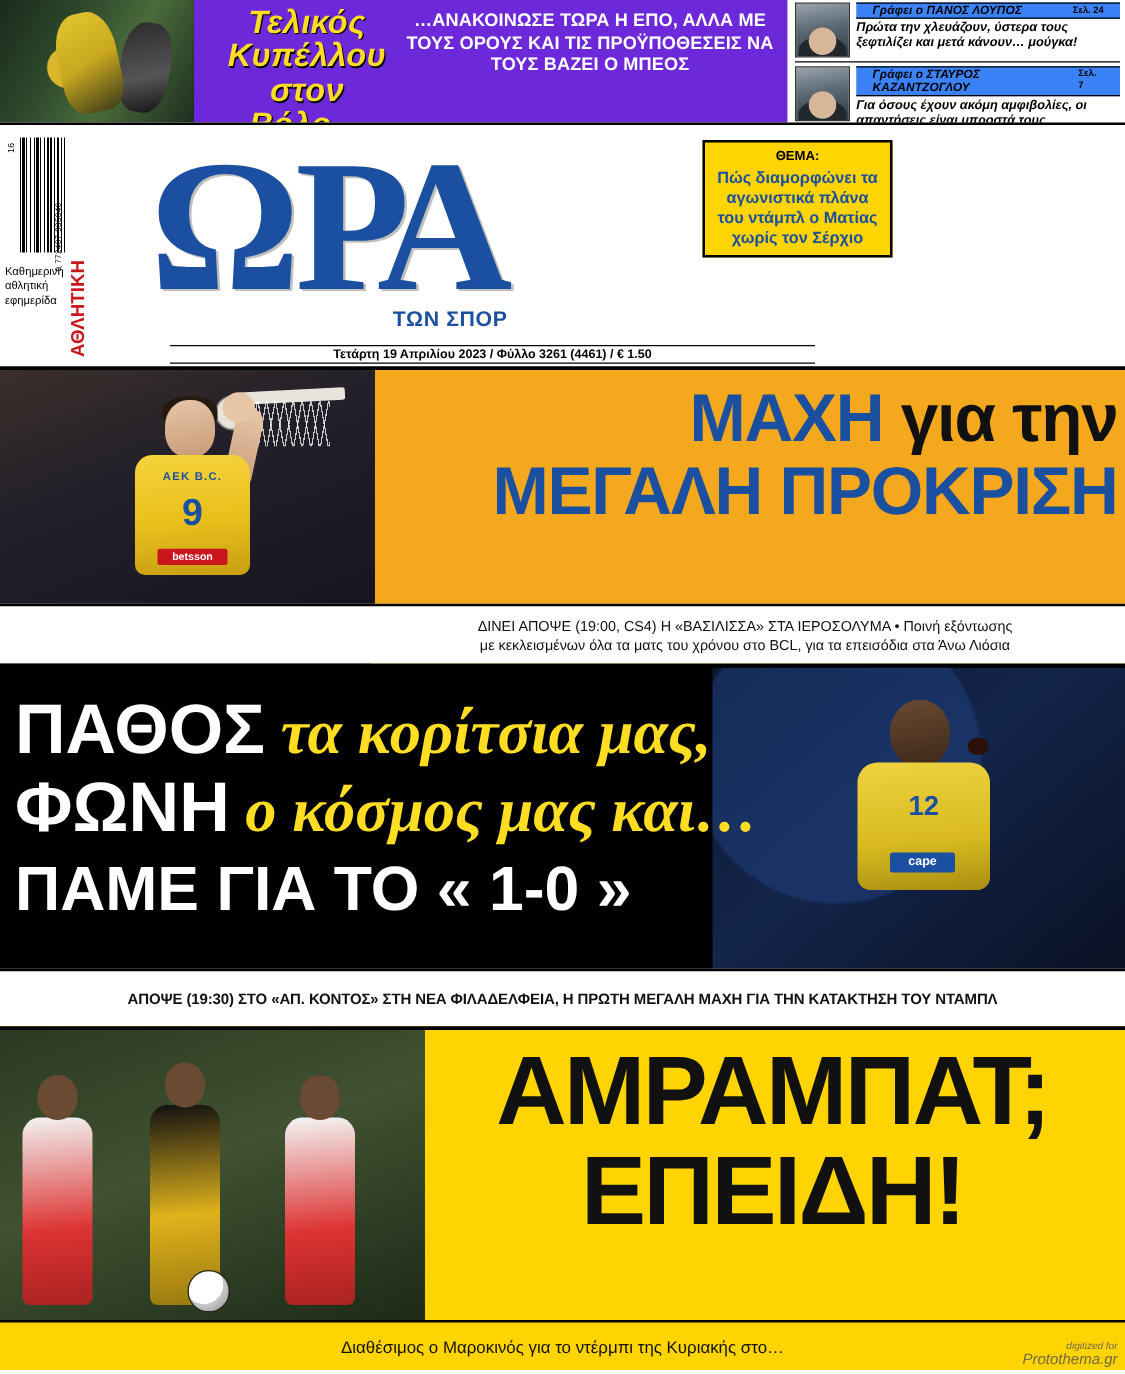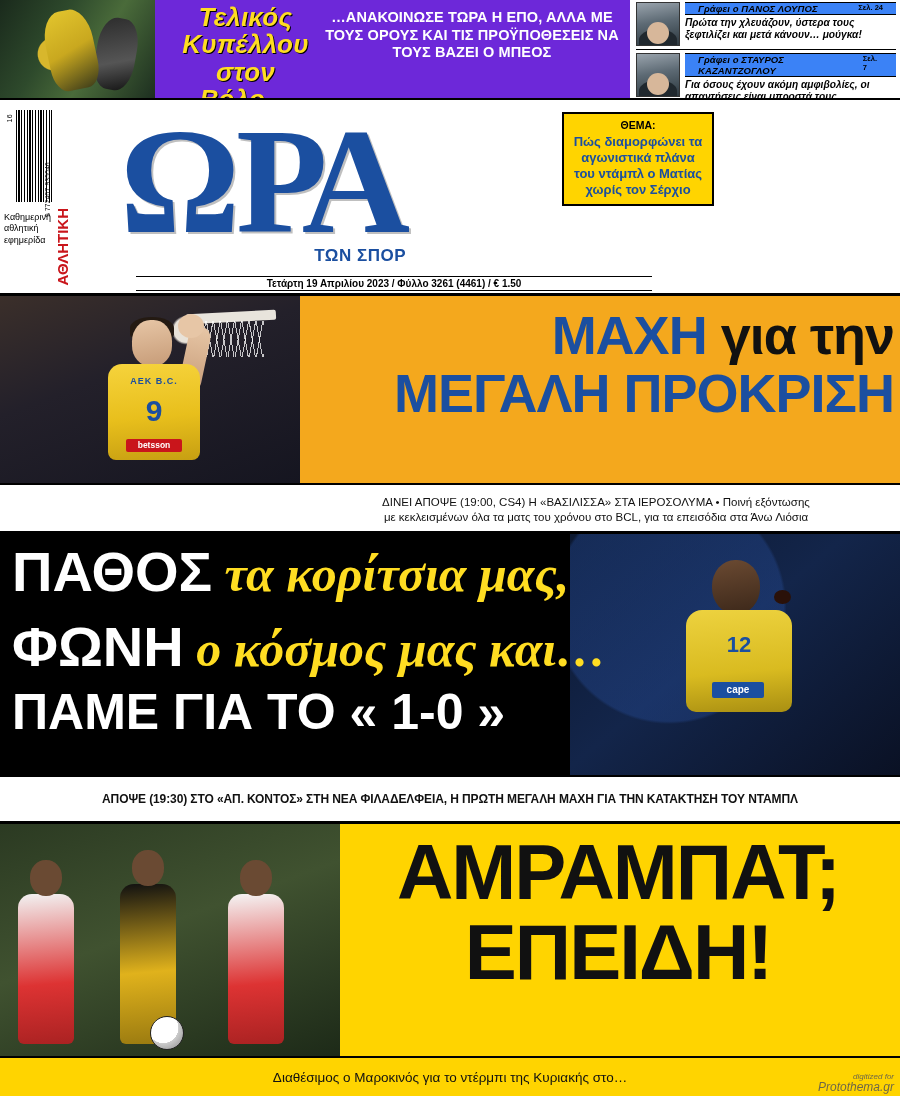--- a/index.html
+++ b/index.html
@@ -278,22 +278,22 @@
     position: absolute; left: 0; top: 22px; width: 100%;
     text-align: center; font-size: 22px; font-weight: bold; color: #1b4fa0;
   }
   .s2-cape {
     position: absolute; left: 26px; bottom: 14px; width: 52px; height: 16px;
     background: #1b4fa0; color: #fff; font-size: 10px; font-weight: bold;
     text-align: center; line-height: 16px; border-radius: 2px;
   }
   .s2-text { position: absolute; left: 12px; top: 8px; width: 600px; }
   .s2-l1, .s2-l2, .s2-l3 { line-height: 1.02; white-space: nowrap; }
-  .s2-l1 { margin-top: 1px; font-size: 0; }
-  .s2-l2 { margin-top: 18px; font-size: 0; }
+  .s2-l1 { margin-top: 12px; font-size: 0; }
+  .s2-l2 { margin-top: 6px; font-size: 0; }
   .s2-l3 { margin-top: 12px; font-size: 0; }
   .s2-white {
     font-size: 56px; font-weight: bold; color: #fff; font-family: "Liberation Sans", sans-serif;
   }
   .s2-yellow {
     font-size: 50px; font-weight: bold; color: #ffdd22;
     font-family: "Liberation Serif", serif; font-style: italic;
   }
   .s2-l3 .s2-white { font-size: 50px; }
   .s2-caption {

